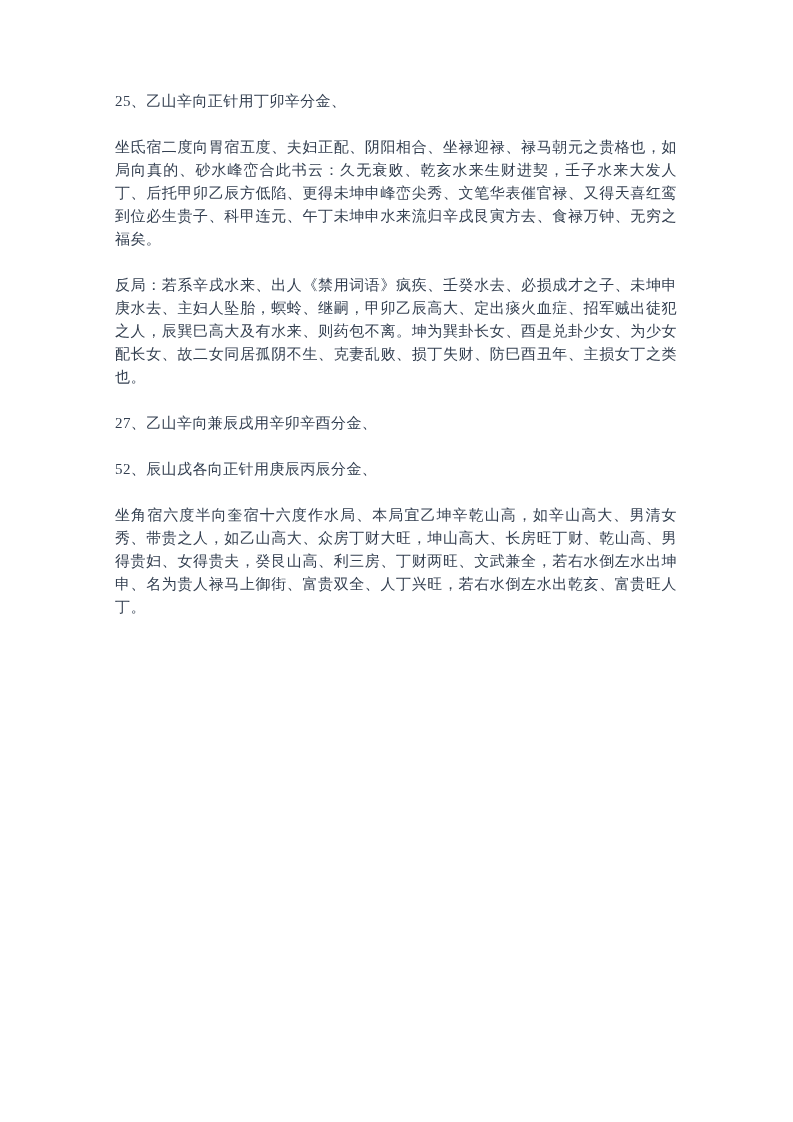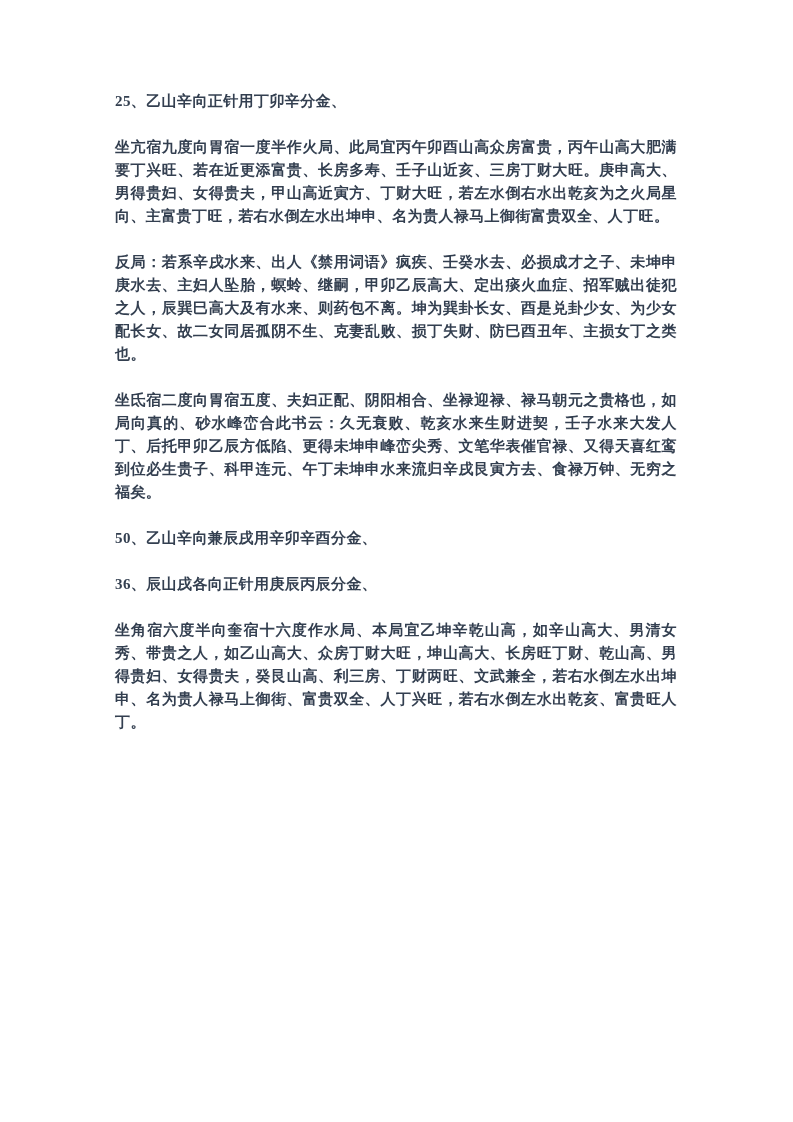--- a/index.html
+++ b/index.html
@@ -7,21 +7,20 @@
     padding: 0;
     background: #ffffff;
   }
   .page {
     position: relative;
     width: 793px;
     height: 1122px;
     background: #ffffff;
     overflow: hidden;
     font-family: "Liberation Serif", "DejaVu Serif", serif;
-    font-weight: bold;
   }
   .content {
     position: absolute;
     left: 115px;
     top: 90px;
     width: 562px;
     color: #333f50;
     font-size: 15px;
     line-height: 23px;
     letter-spacing: 0.4px;
@@ -39,31 +38,30 @@
   }
 </style>
 </head>
 <body>
 
 <div class="page">
   <div class="content">
 
     <div class="section">
       <p class="heading">25、乙山辛向正针用丁卯辛分金、</p>
-      <p class="para">坐亢宿九度向胃宿一度半作火局、此局宜丙午卯酉山高众房富贵，丙午山高大肥满要丁兴旺、若在近更添富贵、长房多寿、壬子山近亥、三房丁财大旺。庚申高大、男得贵妇、女得贵夫，甲山高近寅方、丁财大旺，若左水倒右水出乾亥为之火局星向、主富贵丁旺，若右水倒左水出坤申、名为贵人禄马上御街富贵双全、人丁旺。</p>
     </div>
 
     <div class="section">
+      <p class="para">坐氐宿二度向胃宿五度、夫妇正配、阴阳相合、坐禄迎禄、禄马朝元之贵格也，如局向真的、砂水峰峦合此书云：久无衰败、乾亥水来生财进契，壬子水来大发人丁、后托甲卯乙辰方低陷、更得未坤申峰峦尖秀、文笔华表催官禄、又得天喜红鸾到位必生贵子、科甲连元、午丁未坤申水来流归辛戌艮寅方去、食禄万钟、无穷之福矣。</p>
       <p class="para">反局：若系辛戌水来、出人《禁用词语》疯疾、壬癸水去、必损成才之子、未坤申庚水去、主妇人坠胎，螟蛉、继嗣，甲卯乙辰高大、定出痰火血症、招军贼出徒犯之人，辰巽巳高大及有水来、则药包不离。坤为巽卦长女、酉是兑卦少女、为少女配长女、故二女同居孤阴不生、克妻乱败、损丁失财、防巳酉丑年、主损女丁之类也。</p>
-      <p class="para">坐氐宿二度向胃宿五度、夫妇正配、阴阳相合、坐禄迎禄、禄马朝元之贵格也，如局向真的、砂水峰峦合此书云：久无衰败、乾亥水来生财进契，壬子水来大发人丁、后托甲卯乙辰方低陷、更得未坤申峰峦尖秀、文笔华表催官禄、又得天喜红鸾到位必生贵子、科甲连元、午丁未坤申水来流归辛戌艮寅方去、食禄万钟、无穷之福矣。</p>
     </div>
 
     <div class="section">
-      <p class="heading">50、乙山辛向兼辰戌用辛卯辛酉分金、</p>
+      <p class="heading">27、乙山辛向兼辰戌用辛卯辛酉分金、</p>
     </div>
 
     <div class="section">
-      <p class="heading">36、辰山戌各向正针用庚辰丙辰分金、</p>
+      <p class="heading">52、辰山戌各向正针用庚辰丙辰分金、</p>
       <p class="para">坐角宿六度半向奎宿十六度作水局、本局宜乙坤辛乾山高，如辛山高大、男清女秀、带贵之人，如乙山高大、众房丁财大旺，坤山高大、长房旺丁财、乾山高、男得贵妇、女得贵夫，癸艮山高、利三房、丁财两旺、文武兼全，若右水倒左水出坤申、名为贵人禄马上御街、富贵双全、人丁兴旺，若右水倒左水出乾亥、富贵旺人丁。</p>
     </div>
 
   </div>
 </div>
 
 </body></html>

